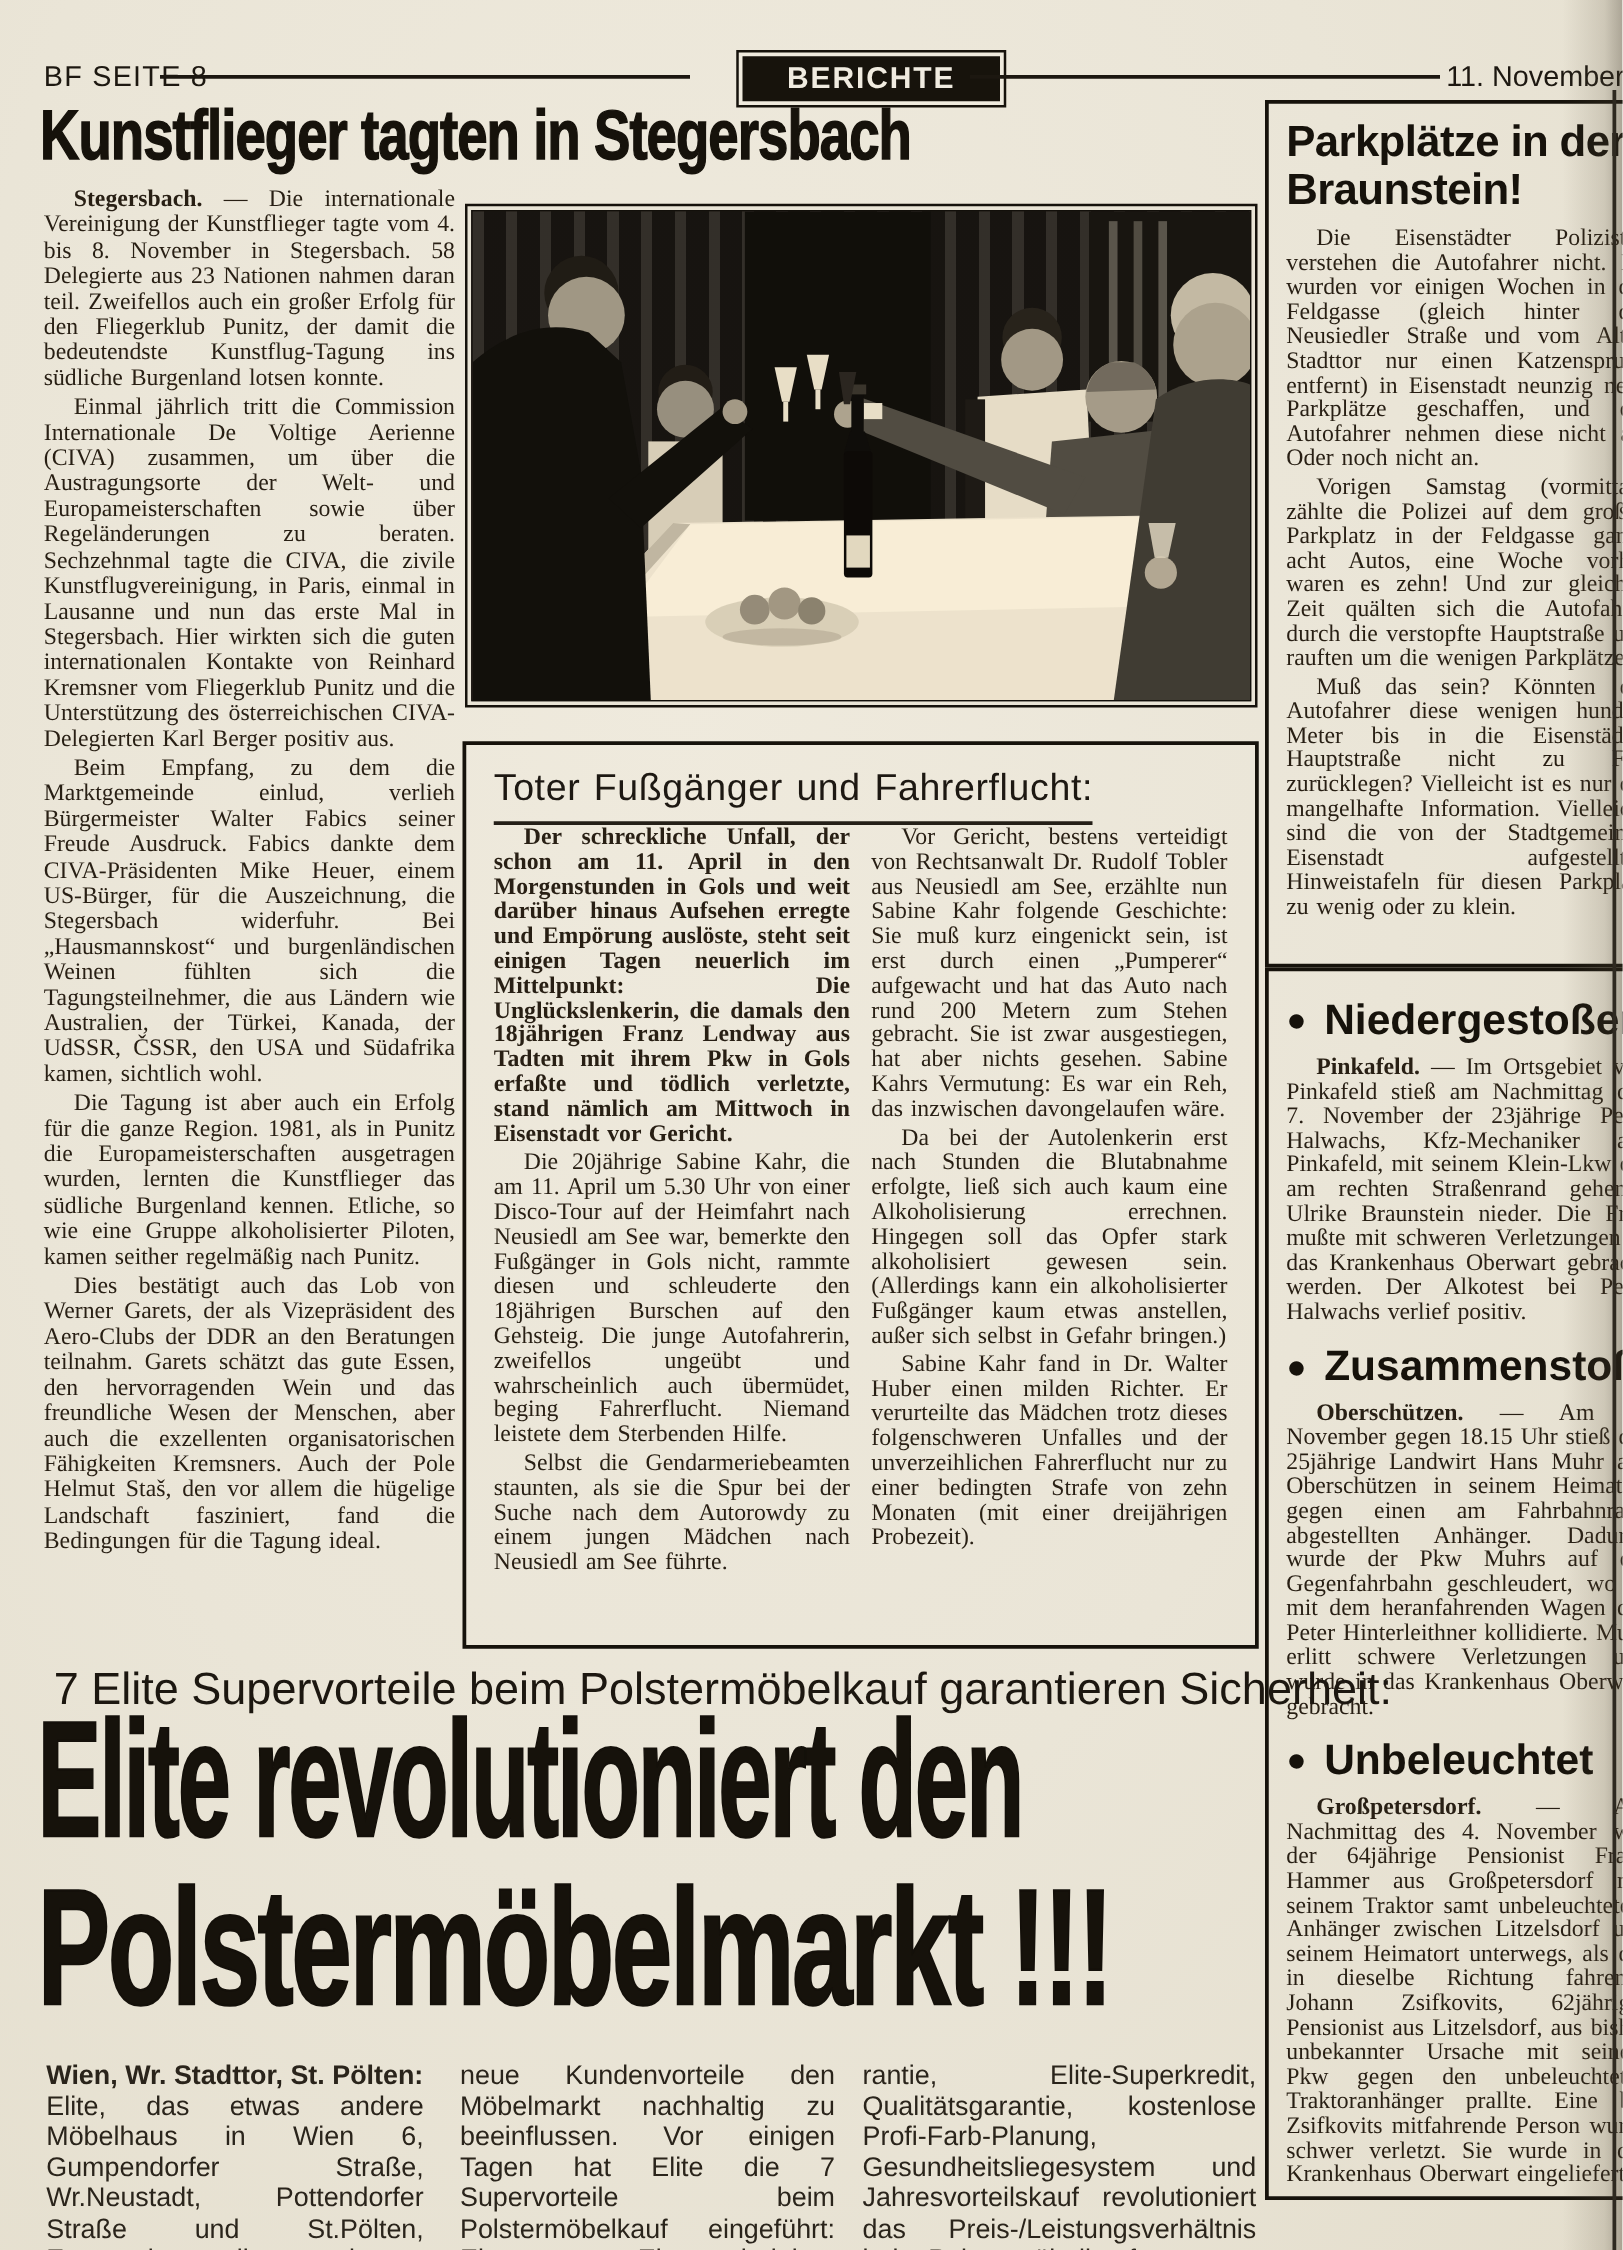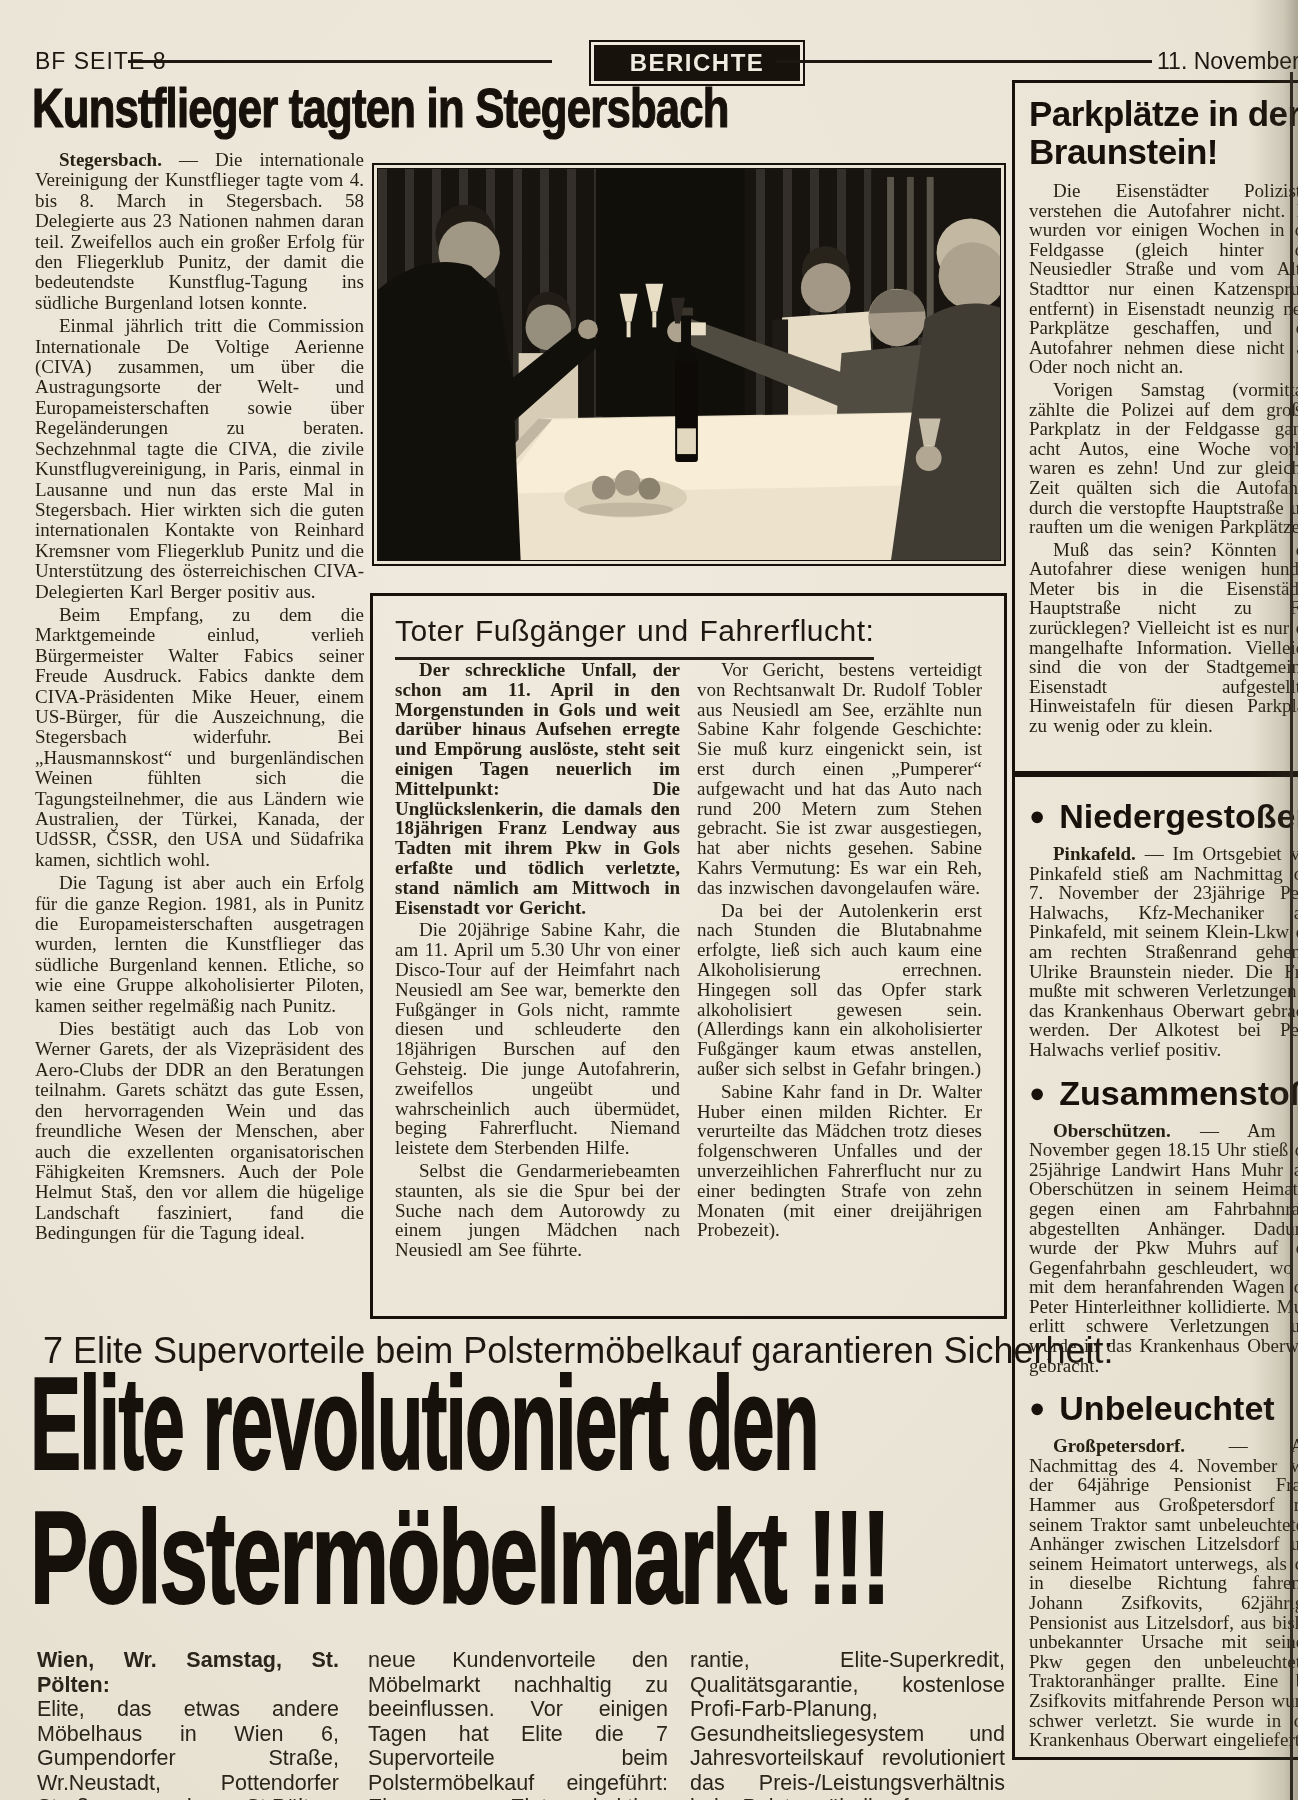--- a/index.html
+++ b/index.html
@@ -82,21 +82,21 @@
   </div>
 </div>
 <div class="abs rule rule-right"></div>
 <div class="abs masthead-date">11. November 19</div>
 
 <div class="abs headline-main">
   <span class="cond">Kunstflieger tagten in Stegersbach</span>
 </div>
 
 <div class="abs col-left serif-body">
-  <p><b>Stegersbach.</b><span> — Die internationale Vereinigung der Kunstflieger tagte vom 4. bis 8. March in Stegersbach. 58 Delegierte aus 23 Nationen nahmen daran teil. Zweifellos auch ein großer Erfolg für den Fliegerklub Punitz, der damit die bedeutendste Kunstflug-Tagung ins südliche Burgenland lotsen konnte.</span></p>
+  <p><b>Stegersbach.</b><span> — Die internationale Vereinigung der Kunstflieger tagte vom 4. bis 8. November in Stegersbach. 58 Delegierte aus 23 Nationen nahmen daran teil. Zweifellos auch ein großer Erfolg für den Fliegerklub Punitz, der damit die bedeutendste Kunstflug-Tagung ins südliche Burgenland lotsen konnte.</span></p>
   <p>Einmal jährlich tritt die Commission Internationale De Voltige Aerienne (CIVA) zusammen, um über die Austragungsorte der Welt- und Europameisterschaften sowie über Regeländerungen zu beraten. Sechzehnmal tagte die CIVA, die zivile Kunstflugvereinigung, in Paris, einmal in Lausanne und nun das erste Mal in Stegersbach. Hier wirkten sich die guten internationalen Kontakte von Reinhard Kremsner vom Fliegerklub Punitz und die Unterstützung des österreichischen CIVA-Delegierten Karl Berger positiv aus.</p>
   <p>Beim Empfang, zu dem die Marktgemeinde einlud, verlieh Bürgermeister Walter Fabics seiner Freude Ausdruck. Fabics dankte dem CIVA-Präsidenten Mike Heuer, einem US-Bürger, für die Auszeichnung, die Stegersbach widerfuhr. Bei „Hausmannskost“ und burgenländischen Weinen fühlten sich die Tagungsteilnehmer, die aus Ländern wie Australien, der Türkei, Kanada, der UdSSR, ČSSR, den USA und Südafrika kamen, sichtlich wohl.</p>
   <p>Die Tagung ist aber auch ein Erfolg für die ganze Region. 1981, als in Punitz die Europameisterschaften ausgetragen wurden, lernten die Kunstflieger das südliche Burgenland kennen. Etliche, so wie eine Gruppe alkoholisierter Piloten, kamen seither regelmäßig nach Punitz.</p>
   <p>Dies bestätigt auch das Lob von Werner Garets, der als Vizepräsident des Aero-Clubs der DDR an den Beratungen teilnahm. Garets schätzt das gute Essen, den hervorragenden Wein und das freundliche Wesen der Menschen, aber auch die exzellenten organisatorischen Fähigkeiten Kremsners. Auch der Pole Helmut Staš, den vor allem die hügelige Landschaft fasziniert, fand die Bedingungen für die Tagung ideal.</p>
 </div>
 
 <div class="abs photo-frame">
   <div class="photo-inner">
     <svg viewBox="0 0 628 395" preserveAspectRatio="none">
 
@@ -219,21 +219,21 @@
   <span>7 Elite Supervorteile beim Polstermöbelkauf garantieren Sicherheit:</span>
   <span class="dash dash-r"></span>
 </div>
 <div class="abs ad-h1">
   <span class="cond">Elite revolutioniert den</span>
 </div>
 <div class="abs ad-h2">
   <span class="cond">Polstermöbelmarkt !!!</span>
 </div>
 <div class="abs ad-col ad-col-1">
-  <span class="ad-lead">Wien, Wr. Samstag, St. Pölten:</span>
+  <span class="ad-lead">Wien, Wr. Stadttor, St. Pölten:</span>
   <span>Elite, das etwas andere Möbelhaus in Wien 6, Gumpendorfer Straße, Wr.Neustadt, Pottendorfer Straße und St.Pölten, Europaplatz gelingt es immer wieder, durch</span>
 </div>
 <div class="abs ad-col ad-col-2">
   <span>neue Kundenvorteile den Möbelmarkt nachhaltig zu beeinflussen. Vor einigen Tagen hat Elite die 7 Supervorteile beim Polstermöbelkauf eingeführt: Eine Eintauschaktion, gekoppelt mit Bestpreisga-</span>
 </div>
 <div class="abs ad-col ad-col-3">
   <span>rantie, Elite-Superkredit, Qualitätsgarantie, kostenlose Profi-Farb-Planung, Gesundheitsliegesystem und Jahresvorteilskauf revolutioniert das Preis-/Leistungsverhältnis beim Polstermöbelkauf.</span>
 </div>
 
 <div class="abs edge-shade"></div>

